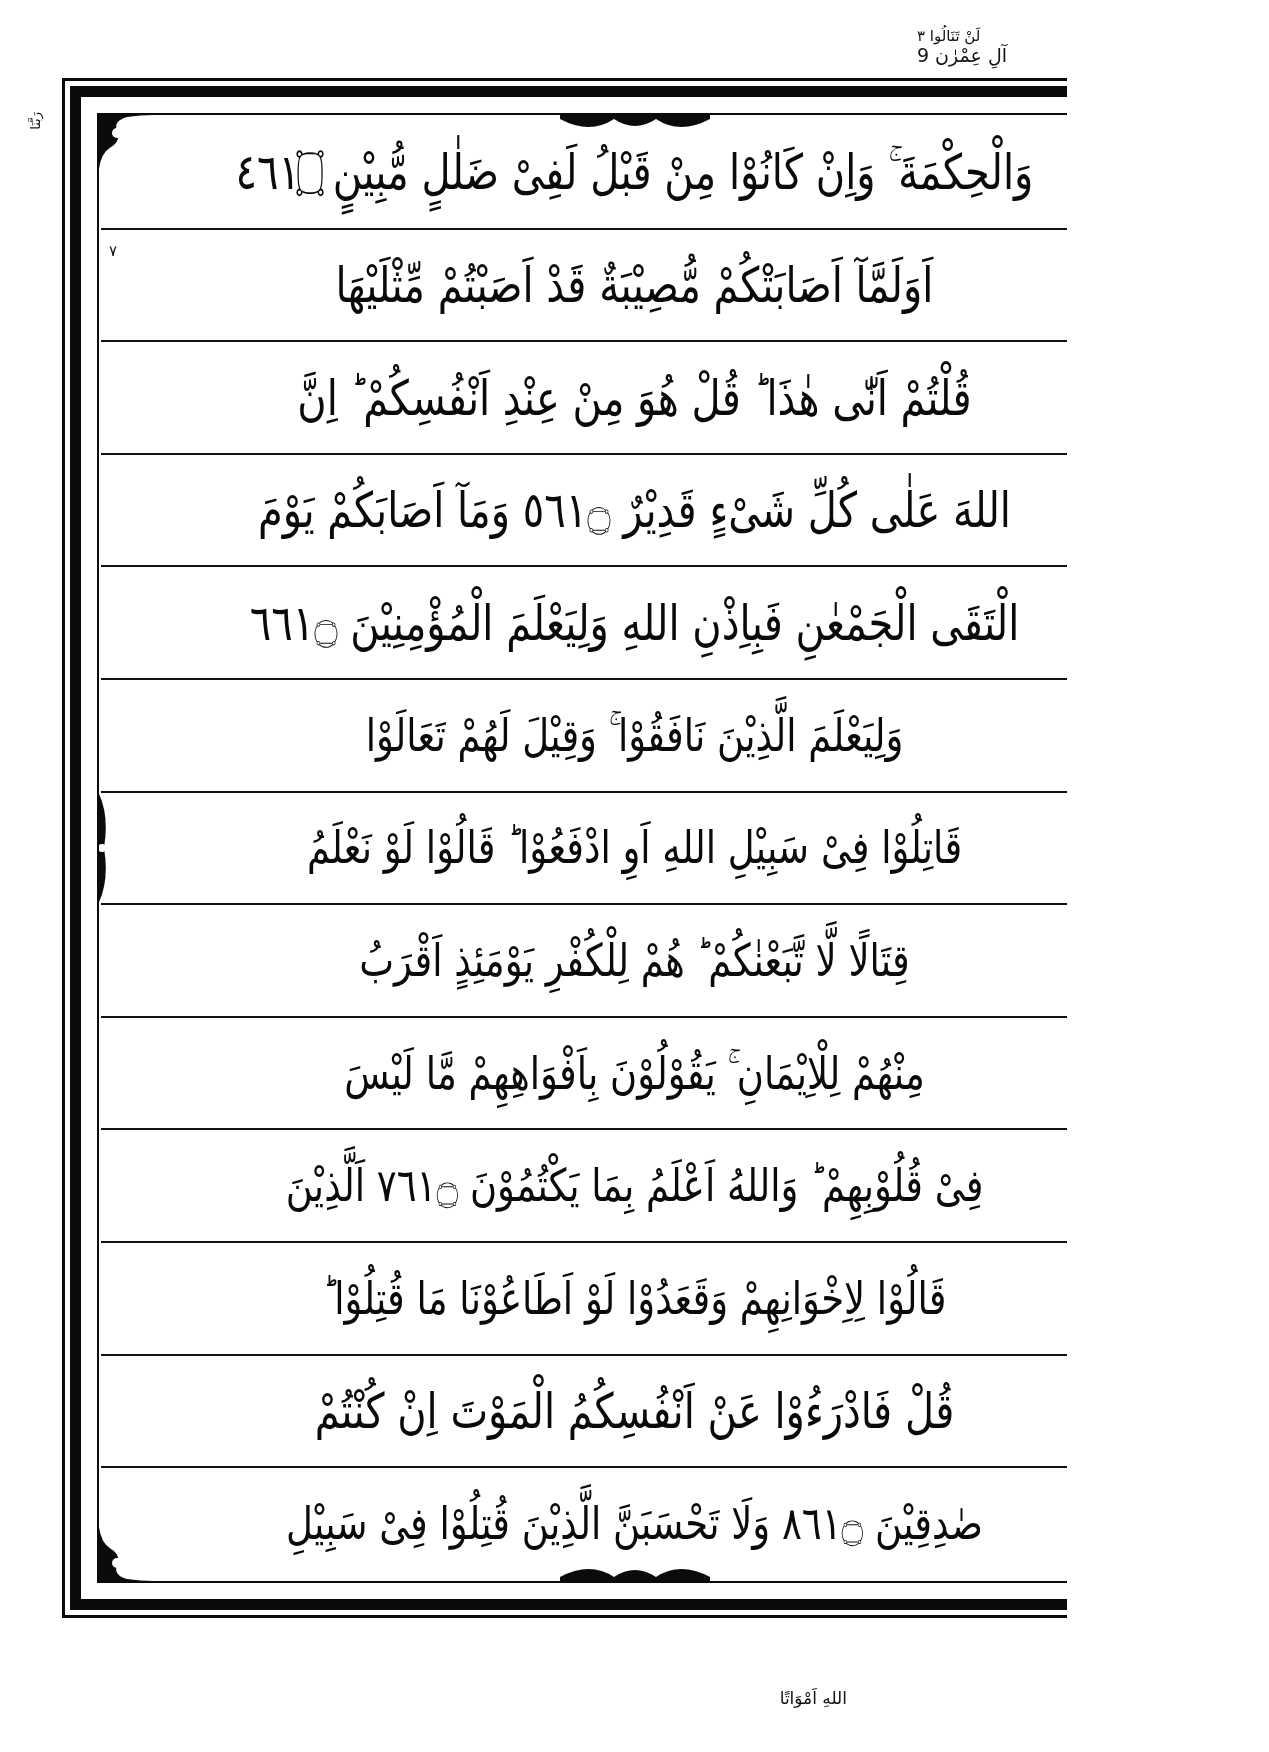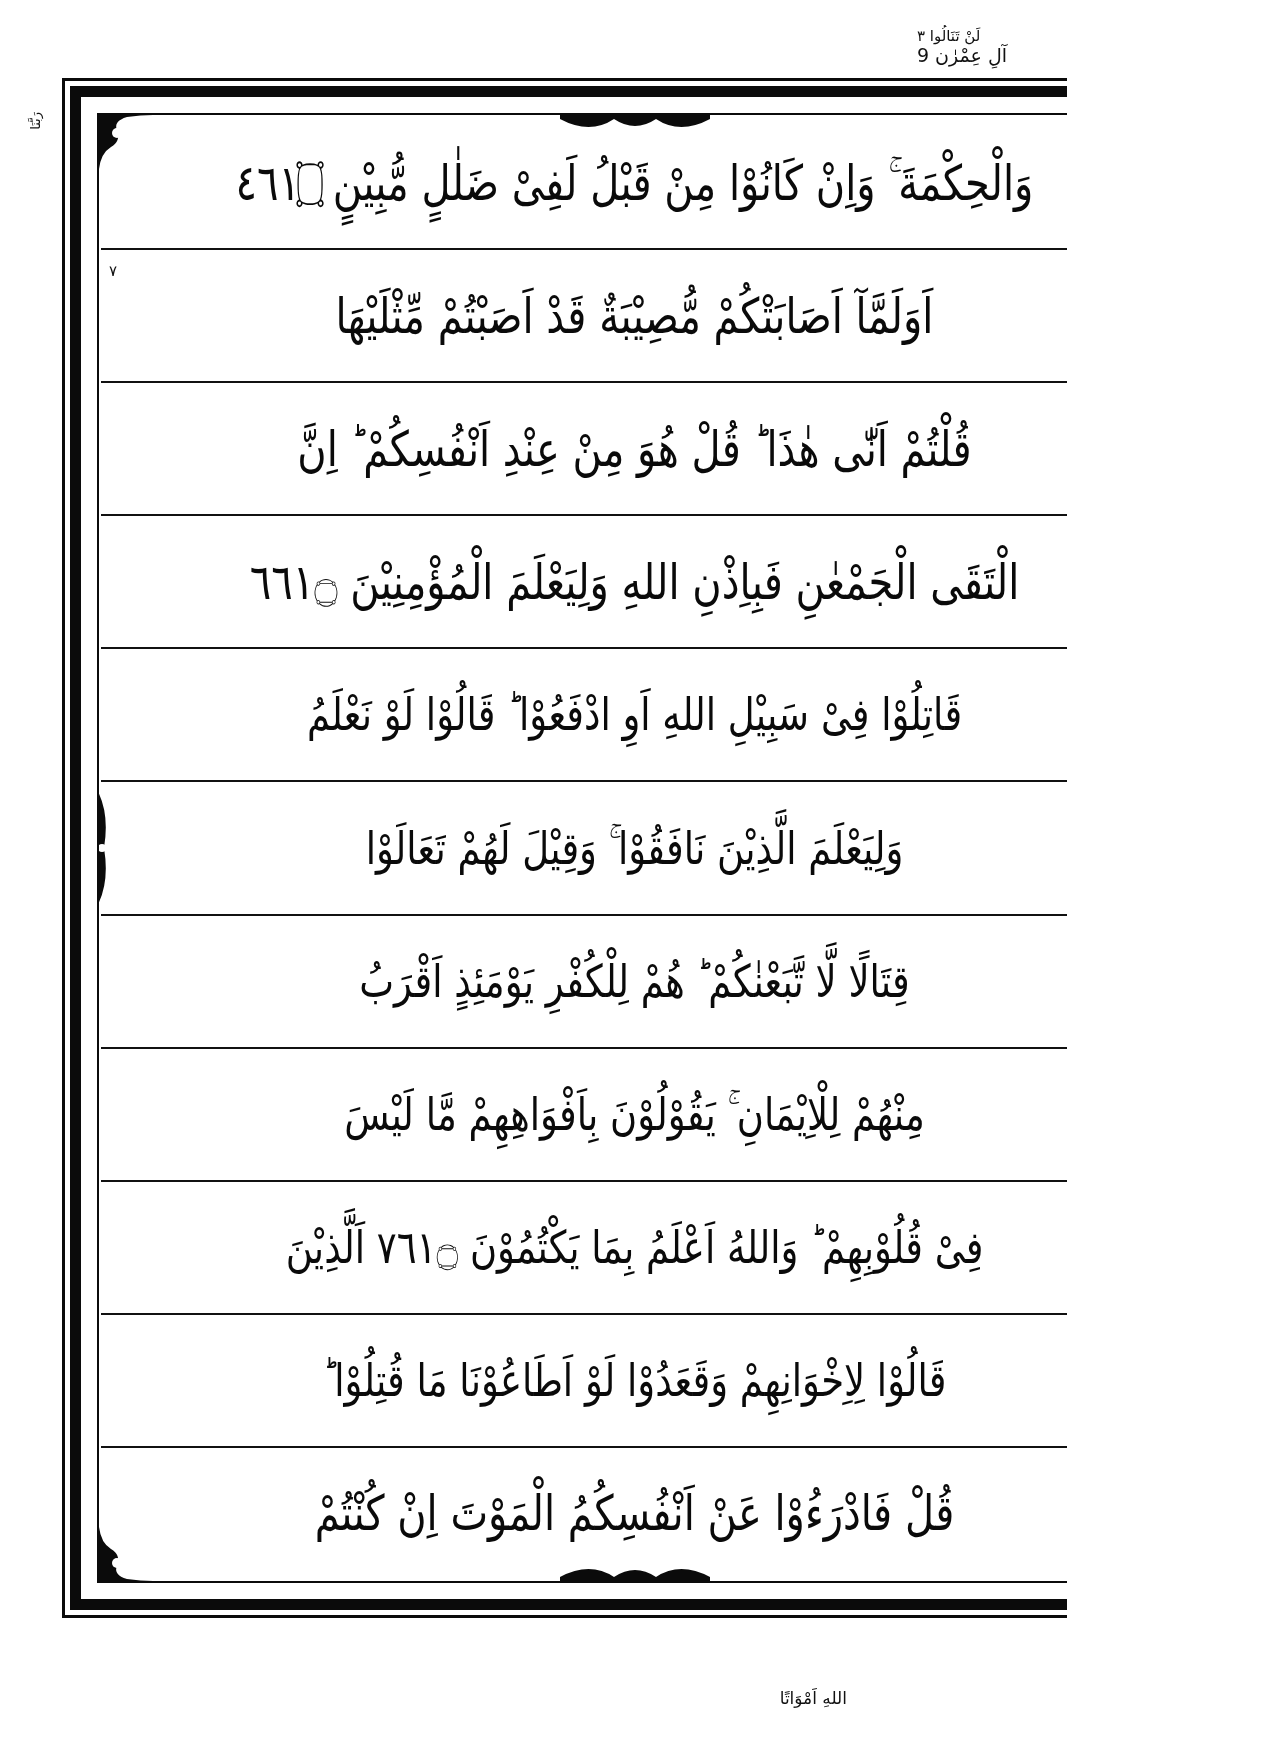--- a/index.html
+++ b/index.html
@@ -272,32 +272,37 @@
             <span class="mark-right"></span>
             <span class="ayah-text">اَوَلَمَّآ اَصَابَتْكُمْ مُّصِيْبَةٌ قَدْ اَصَبْتُمْ مِّثْلَيْهَا</span>
             <span class="mark-left">٧</span>
           </div>
           <div class="line">
             <span class="mark-right"></span>
             <span class="ayah-text">قُلْتُمْ اَنّٰى هٰذَا ؕ قُلْ هُوَ مِنْ عِنْدِ اَنْفُسِكُمْ ؕ اِنَّ</span>
             <span class="mark-left"></span>
           </div>
           <div class="line">
+            <span class="mark-right"></span>
+            <span class="ayah-text">اللهَ عَلٰى كُلِّ شَىْءٍ قَدِيْرٌ ۝١٦٥ وَمَآ اَصَابَكُمْ يَوْمَ</span>
+            <span class="mark-left"></span>
+          </div>
+          <div class="line">
             <span class="mark-right">ع</span>
             <span class="ayah-text">الْتَقَى الْجَمْعٰنِ فَبِاِذْنِ اللهِ وَلِيَعْلَمَ الْمُؤْمِنِيْنَ ۝١٦٦</span>
             <span class="mark-left"></span>
           </div>
           <div class="line wide">
             <span class="mark-right"></span>
+            <span class="ayah-text">وَلِيَعْلَمَ الَّذِيْنَ نَافَقُوْا ۚ وَقِيْلَ لَهُمْ تَعَالَوْا</span>
+            <span class="mark-left"></span>
+          </div>
+          <div class="line wide">
+            <span class="mark-right"></span>
             <span class="ayah-text">قَاتِلُوْا فِىْ سَبِيْلِ اللهِ اَوِ ادْفَعُوْا ؕ قَالُوْا لَوْ نَعْلَمُ</span>
-            <span class="mark-left"></span>
-          </div>
-          <div class="line wide">
-            <span class="mark-right"></span>
-            <span class="ayah-text">وَلِيَعْلَمَ الَّذِيْنَ نَافَقُوْا ۚ وَقِيْلَ لَهُمْ تَعَالَوْا</span>
             <span class="mark-left"></span>
           </div>
           <div class="line wide">
             <span class="mark-right"></span>
             <span class="ayah-text">قِتَالًا لَّا تَّبَعْنٰكُمْ ؕ هُمْ لِلْكُفْرِ يَوْمَئِذٍ اَقْرَبُ</span>
             <span class="mark-left"></span>
           </div>
           <div class="line wide">
             <span class="mark-right"></span>
             <span class="ayah-text">مِنْهُمْ لِلْاِيْمَانِ ۚ يَقُوْلُوْنَ بِاَفْوَاهِهِمْ مَّا لَيْسَ</span>
@@ -309,20 +314,25 @@
             <span class="mark-left"></span>
           </div>
           <div class="line wide">
             <span class="mark-right"></span>
             <span class="ayah-text">قَالُوْا لِاِخْوَانِهِمْ وَقَعَدُوْا لَوْ اَطَاعُوْنَا مَا قُتِلُوْا ؕ</span>
             <span class="mark-left"></span>
           </div>
           <div class="line">
             <span class="mark-right"></span>
             <span class="ayah-text">قُلْ فَادْرَءُوْا عَنْ اَنْفُسِكُمُ الْمَوْتَ اِنْ كُنْتُمْ</span>
+            <span class="mark-left"></span>
+          </div>
+          <div class="line wide">
+            <span class="mark-right"></span>
+            <span class="ayah-text">صٰدِقِيْنَ ۝١٦٨ وَلَا تَحْسَبَنَّ الَّذِيْنَ قُتِلُوْا فِىْ سَبِيْلِ</span>
             <span class="mark-left"></span>
           </div>
         </div>
 
       </div>
     </div>
   </div>
 
   <div class="footer">
     <div class="footer-spacer"></div>

